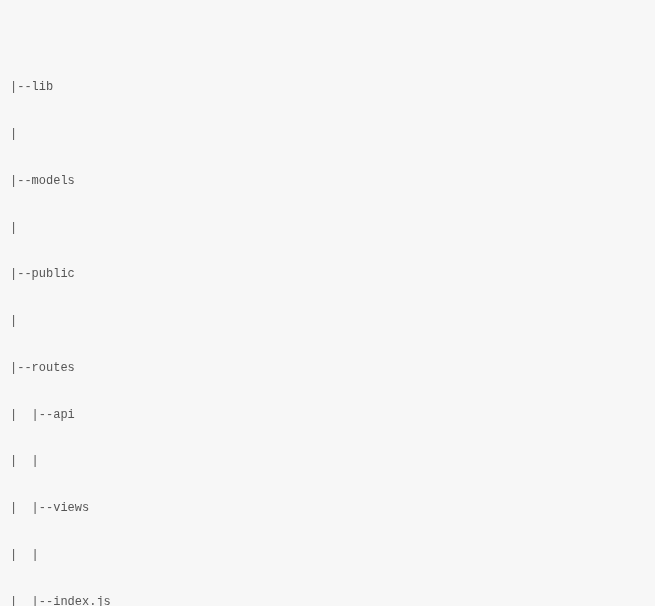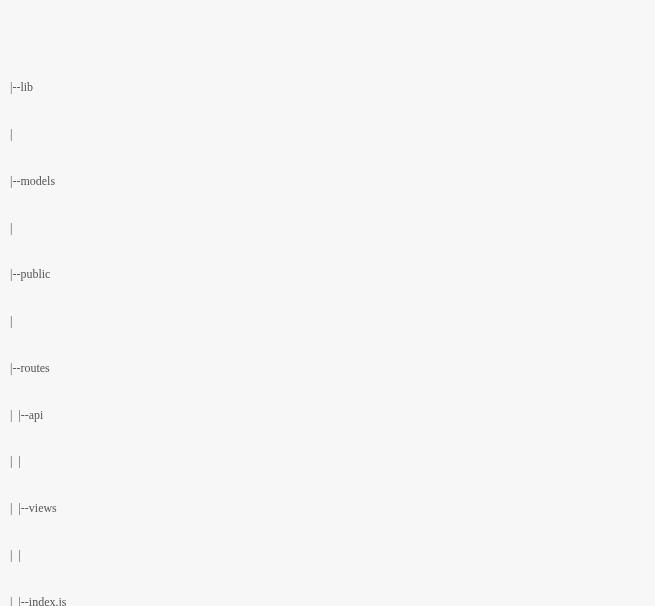--- a/index.html
+++ b/index.html
@@ -13,21 +13,20 @@
     font-family: Consolas, "Courier New", monospace;
     font-size: 12px;
     color: #555;
     line-height: 1.95;
     padding: 6px 10px;
     box-sizing: border-box;
     white-space: pre;
   }
   .line {
     display: block;
-    font-family: Liberation Serif, serif;
   }
 </style>
 </head>
 <body>
 
 
 <span class="line">|--lib</span>
 <span class="line">|</span>
 <span class="line">|--models</span>
 <span class="line">|</span>

